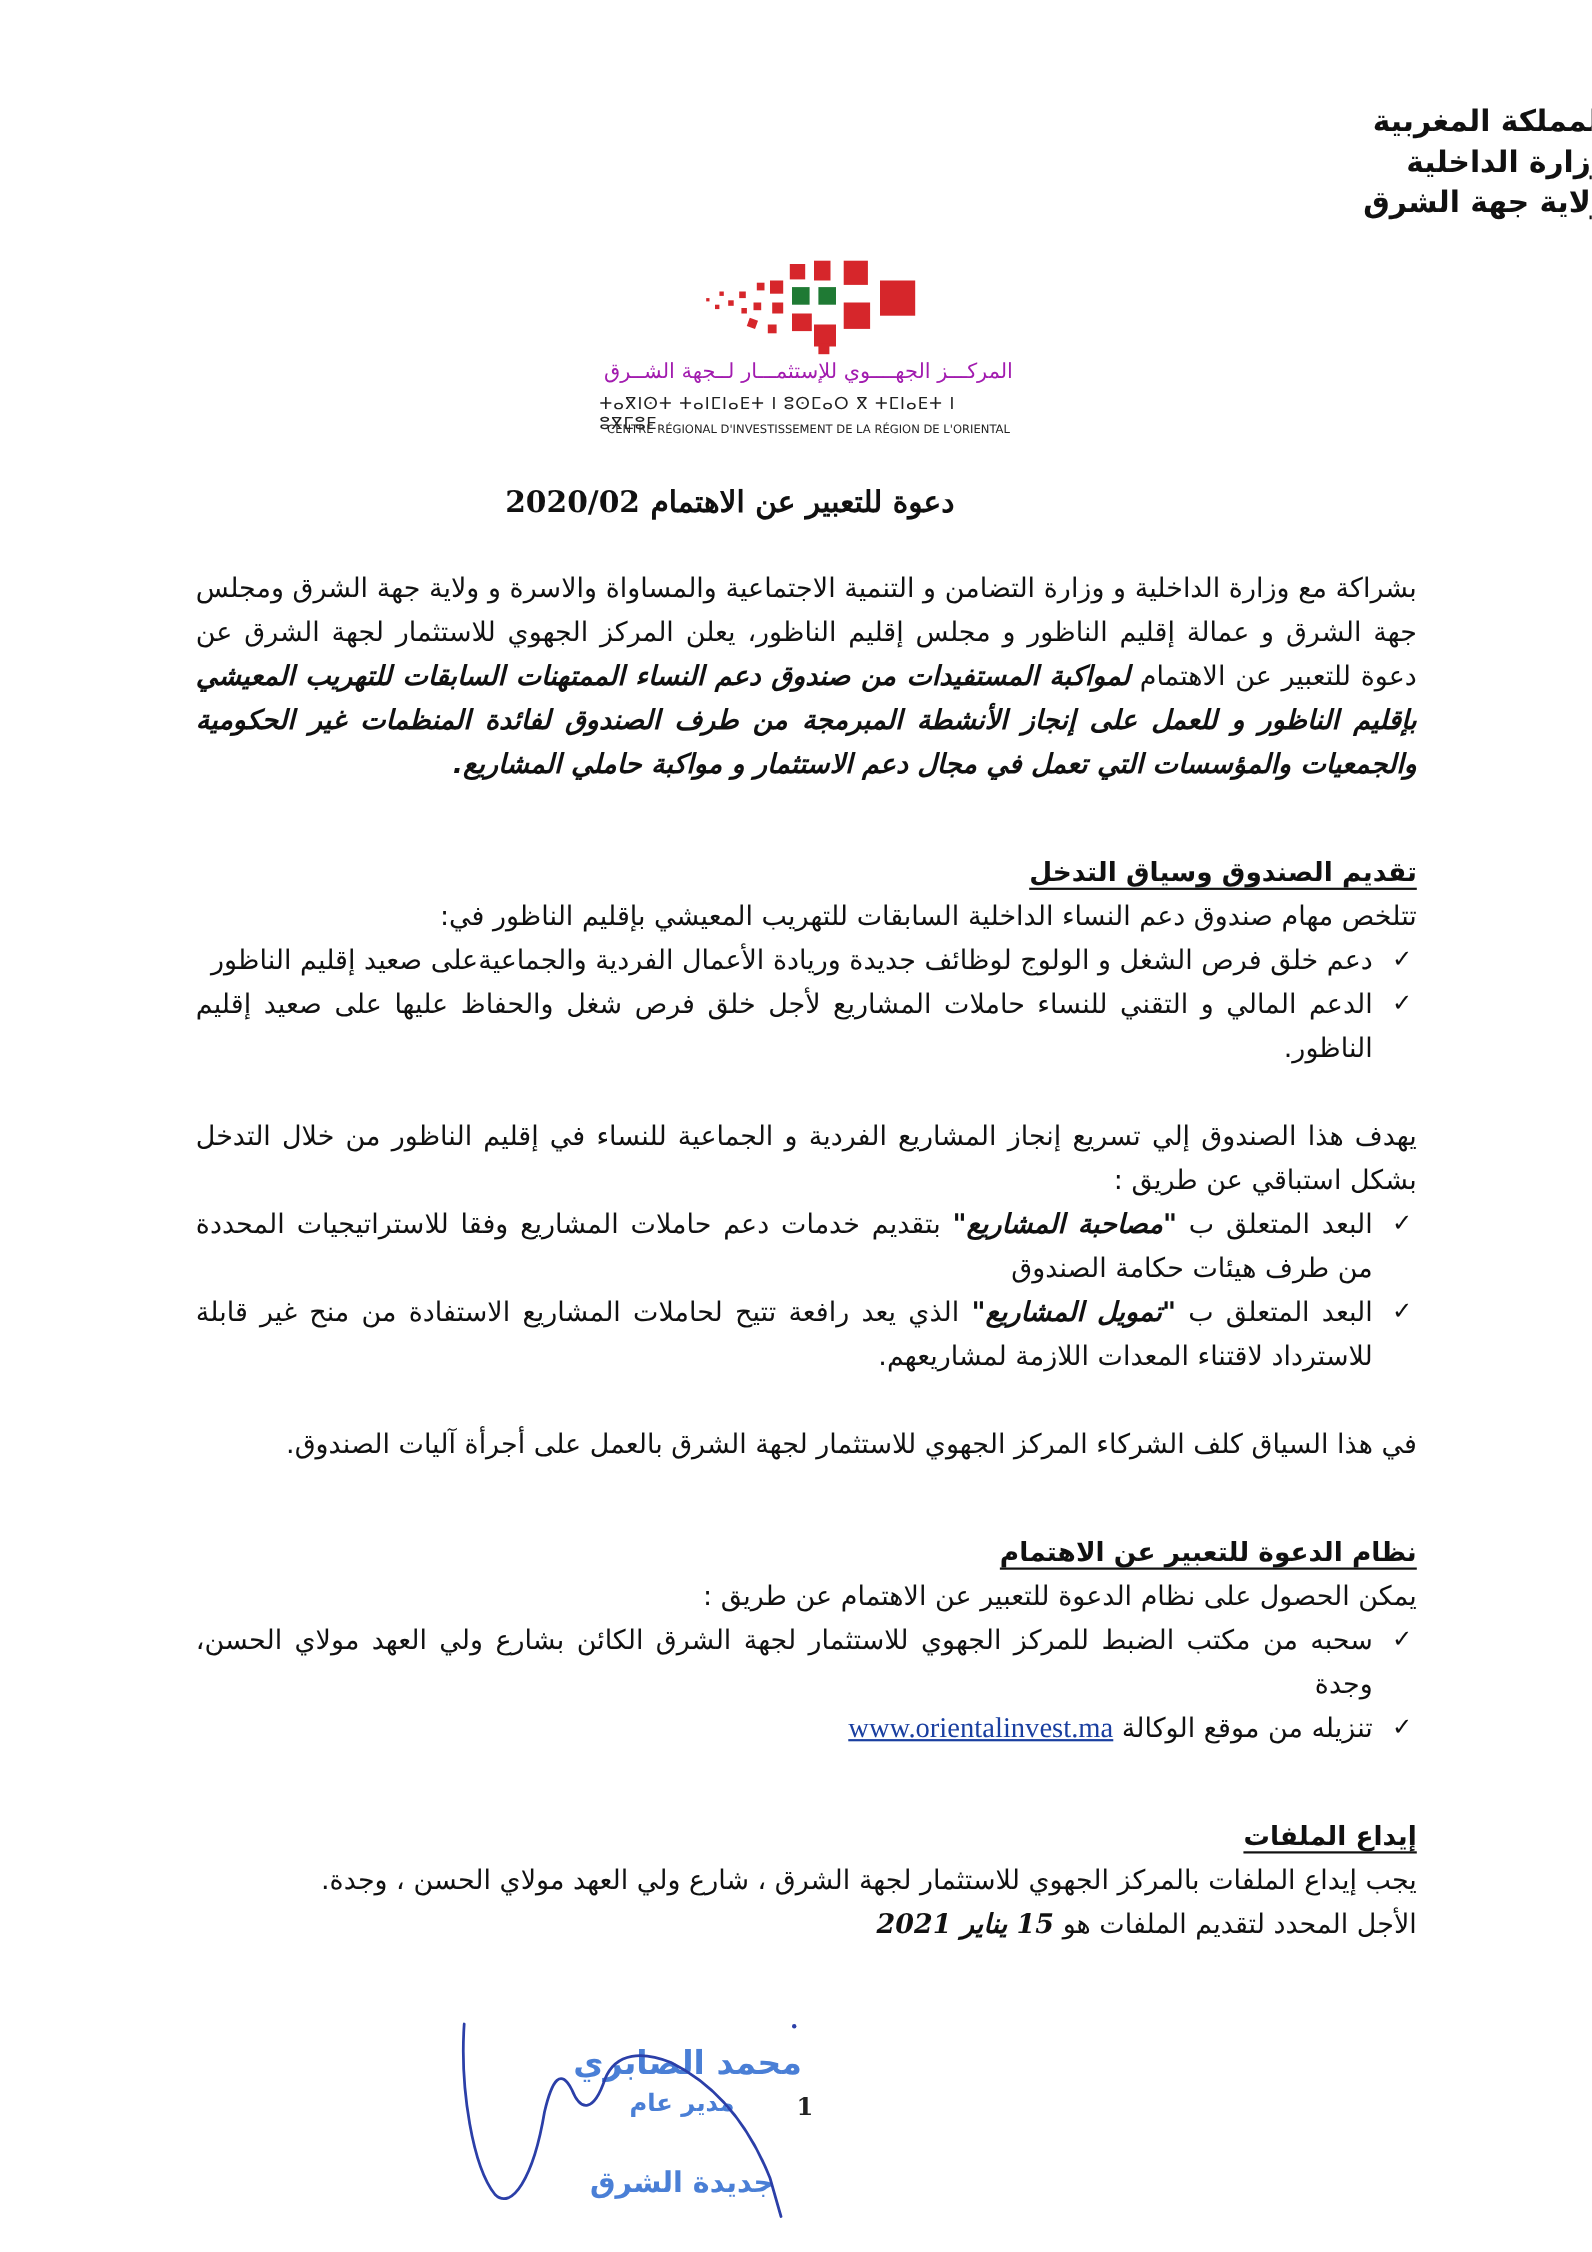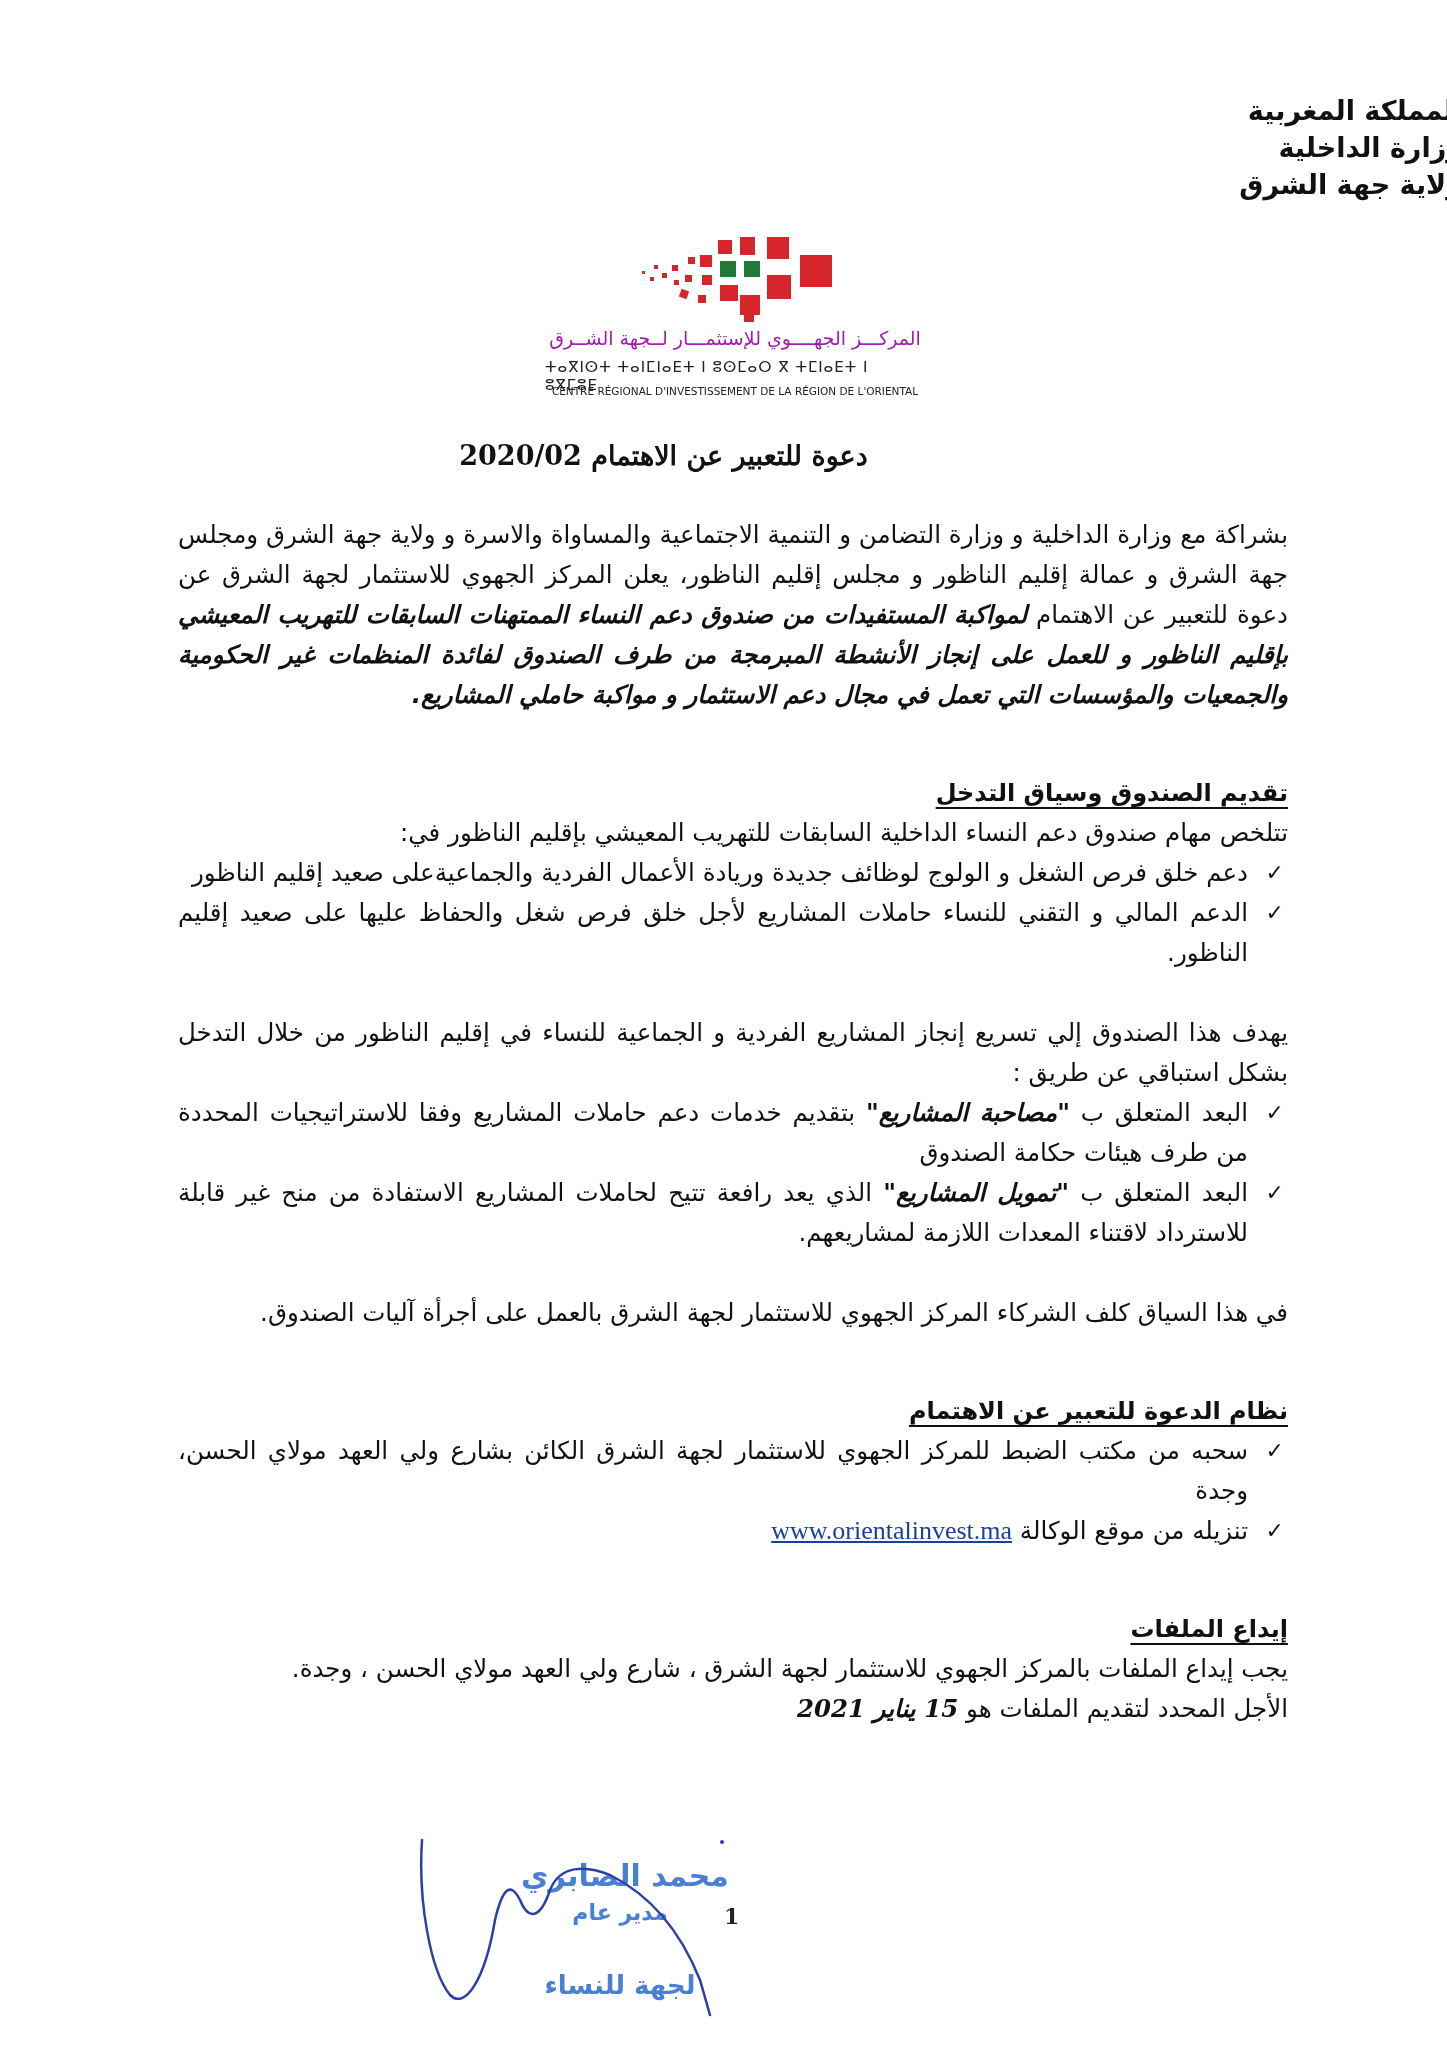--- a/index.html
+++ b/index.html
@@ -124,36 +124,37 @@
     <li><span class="check">✓</span><span>البعد المتعلق ب </span><span class="bold">"تمويل المشاريع"</span><span> الذي يعد رافعة تتيح لحاملات المشاريع الاستفادة من منح غير قابلة للاسترداد لاقتناء المعدات اللازمة لمشاريعهم.</span></li>
   </ul>
 
   <div class="gap-md"></div>
 
   <p>في هذا السياق كلف الشركاء المركز الجهوي للاستثمار لجهة الشرق بالعمل على أجرأة آليات الصندوق.</p>
 
   <div class="gap-lg"></div>
 
   <p class="section-title">نظام الدعوة للتعبير عن الاهتمام</p>
+  <p>يمكن الحصول على نظام الدعوة للتعبير عن الاهتمام عن طريق :</p>
   <ul class="checklist">
     <li><span class="check">✓</span><span>سحبه من مكتب الضبط للمركز الجهوي للاستثمار لجهة الشرق الكائن بشارع ولي العهد مولاي الحسن، وجدة</span></li>
     <li><span class="check">✓</span><span>تنزيله من موقع الوكالة </span><a class="link" href="#">www.orientalinvest.ma</a></li>
   </ul>
 
   <div class="gap-lg"></div>
 
   <p class="section-title">إيداع الملفات</p>
   <p>يجب إيداع الملفات بالمركز الجهوي للاستثمار لجهة الشرق ، شارع ولي العهد مولاي الحسن ، وجدة.</p>
   <p><span>الأجل المحدد لتقديم الملفات هو </span><span class="bold deadline-num">15 يناير 2021</span></p>
 </div>
 
 <div class="stamp">
   <div class="l1">محمد الصابري</div>
   <div class="l2">مدير عام</div>
-  <div class="l4">لجهة للنساء</div>
+  <div class="l4">جديدة الشرق</div>
 </div>
 
 <svg class="sig" viewBox="0 0 330 200" xmlns="http://www.w3.org/2000/svg">
   <path d="M12 20 C 8 80, 20 150, 40 175 C 55 190, 75 160, 85 100 C 92 70, 100 60, 110 80 C 118 100, 130 100, 140 70 C 150 45, 175 45, 200 55 C 240 75, 270 110, 290 160 L 300 195" fill="none" stroke="#2b3fa8" stroke-width="2.5" stroke-linecap="round"></path>
   <circle cx="312" cy="22" r="2" fill="#2b3fa8"></circle>
 </svg>
 
 <div class="page-num">1</div>
 
 </body></html>

